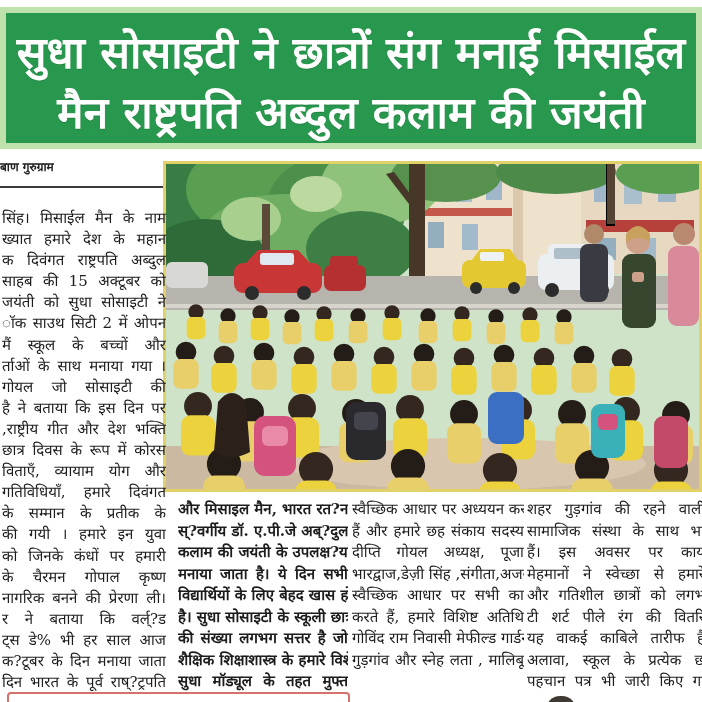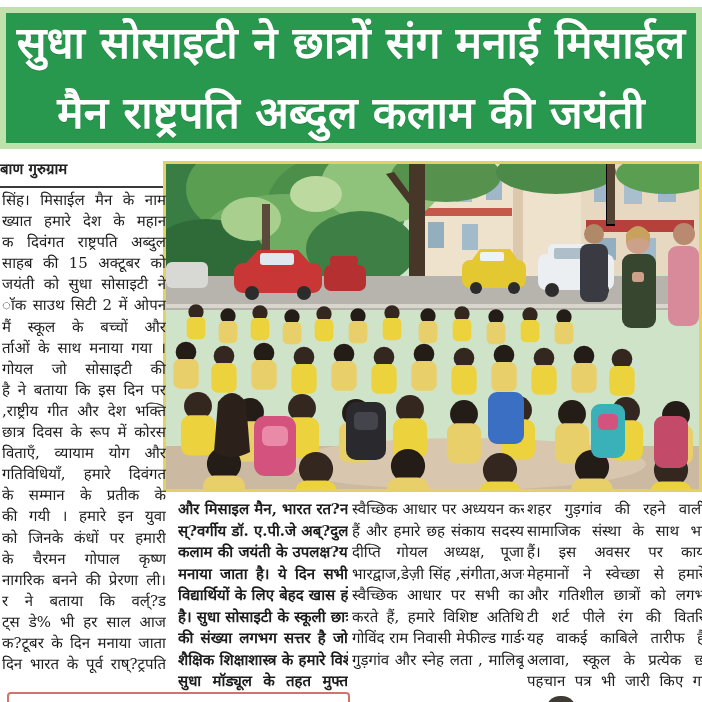--- a/index.html
+++ b/index.html
@@ -12,32 +12,31 @@
   .masthead{
     position:absolute;left:0;top:7px;width:702px;height:142px;
     background:var(--masthead-frame,#bfe2ad);
     box-sizing:border-box;padding:6px;
   }
   .masthead-inner{
     width:100%;height:100%;
     background:var(--masthead-green,#27984d);
     display:flex;flex-direction:column;justify-content:flex-end;align-items:center;
     overflow:hidden;
-    gap:10px;
   }
   .headline{
     color:var(--headline-text,#fff);
     font-weight:700;font-size:44px;line-height:60px;
     white-space:nowrap;text-align:center;
     text-shadow:0 1px 0 rgba(0,0,0,.15);
   }
   
   .byline{
     position:absolute;left:0;top:158px;width:164px;
-    font-weight:700;font-size:15px;color:#222;
+    font-weight:700;font-size:12px;color:#222;
   }
   .byline-rule{
     position:absolute;left:0;top:186px;width:166px;height:2px;background:#3a3a3a;
   }
   
   .photo-frame{
     position:absolute;left:163px;top:161px;width:539px;height:331px;
     box-sizing:border-box;border:3px solid var(--photo-border,#e0d169);
     background:#cfe0c6;overflow:hidden;
   }
@@ -45,21 +44,21 @@
   
   .col{
     position:absolute;color:var(--body-text,#1c1c1c);
     font-family:"DejaVu Serif","Liberation Serif",serif;
     font-size:15px;
   }
   .col .line{
     text-align:justify;text-align-last:justify;
     white-space:nowrap;overflow:hidden;
   }
-  #col1{left:2px;top:190px;width:164px;}
+  #col1{left:2px;top:208px;width:164px;}
   #col1 .line{height:21.1px;line-height:21.1px;}
   #col2{left:178px;top:499px;width:170px;font-weight:bold;}
   #col3{left:352px;top:499px;width:172px;}
   #col4{left:527px;top:499px;width:178px;}
   #col2 .line,#col3 .line,#col4 .line{height:21.5px;line-height:21.5px;}
   
   .callout-box{
     position:absolute;left:7px;top:692px;width:339px;height:16px;
     background:#fff;border:2px solid var(--callout-border,#d4736c);
     border-radius:4px;

